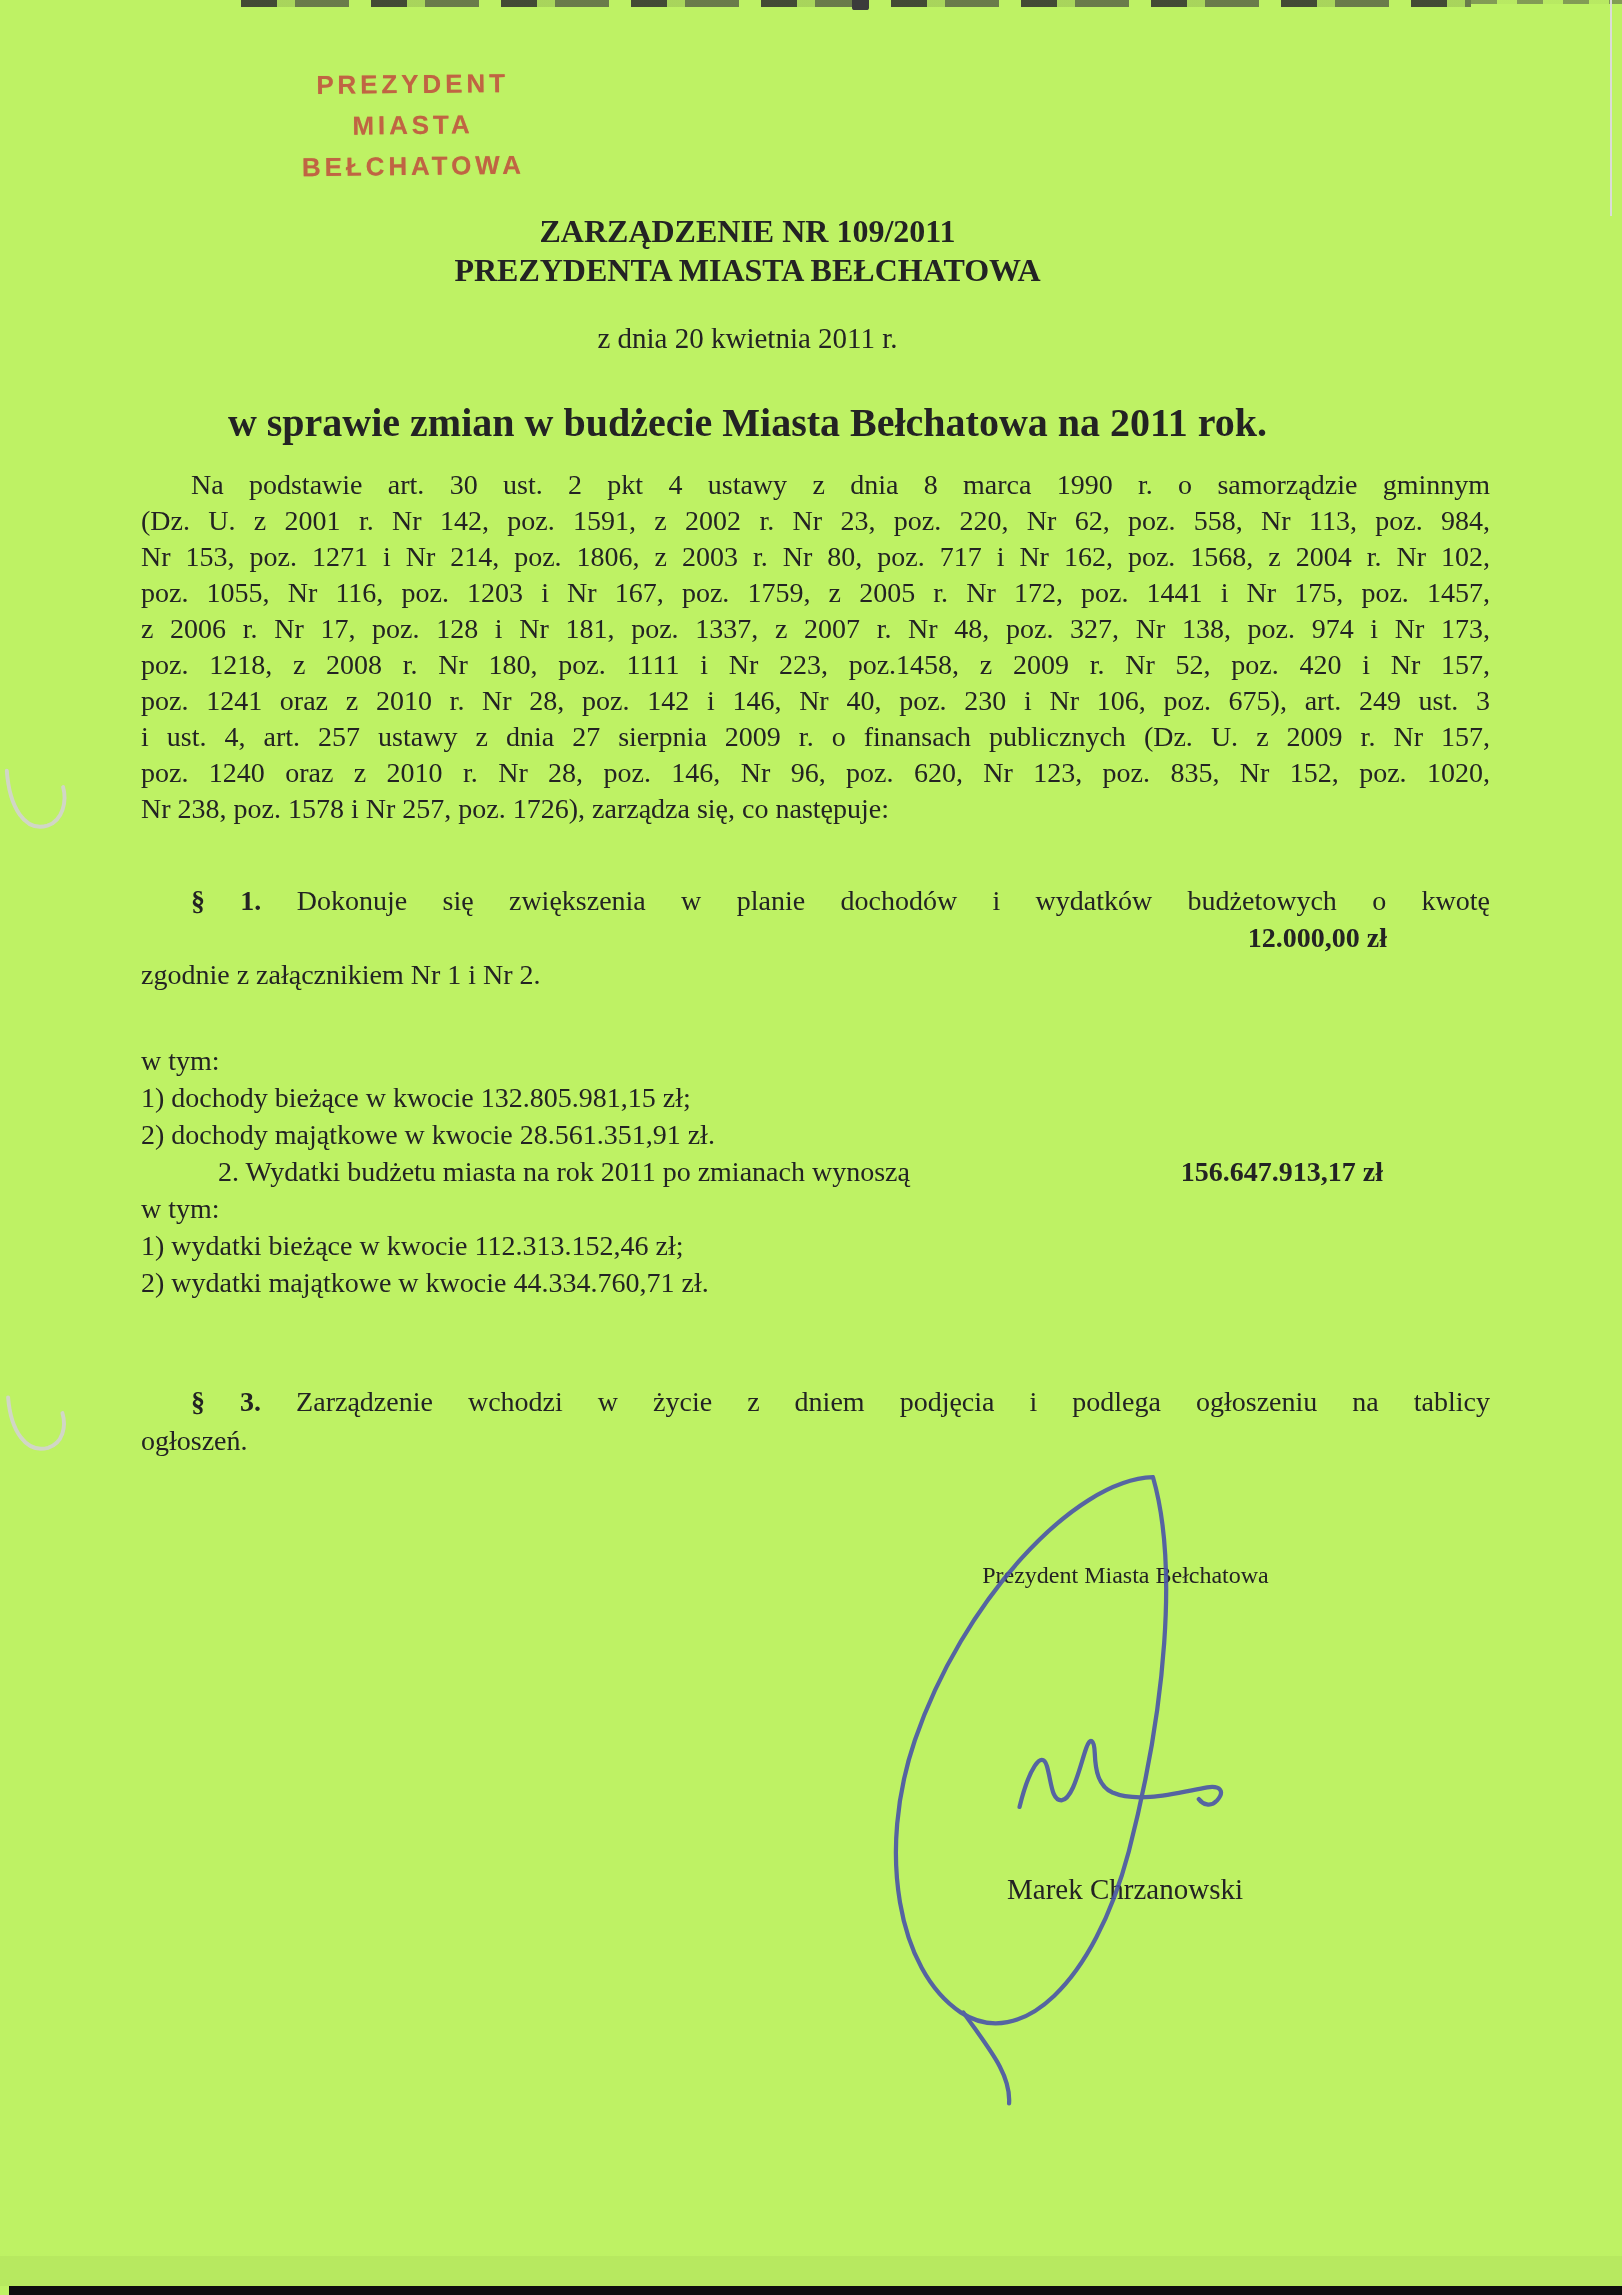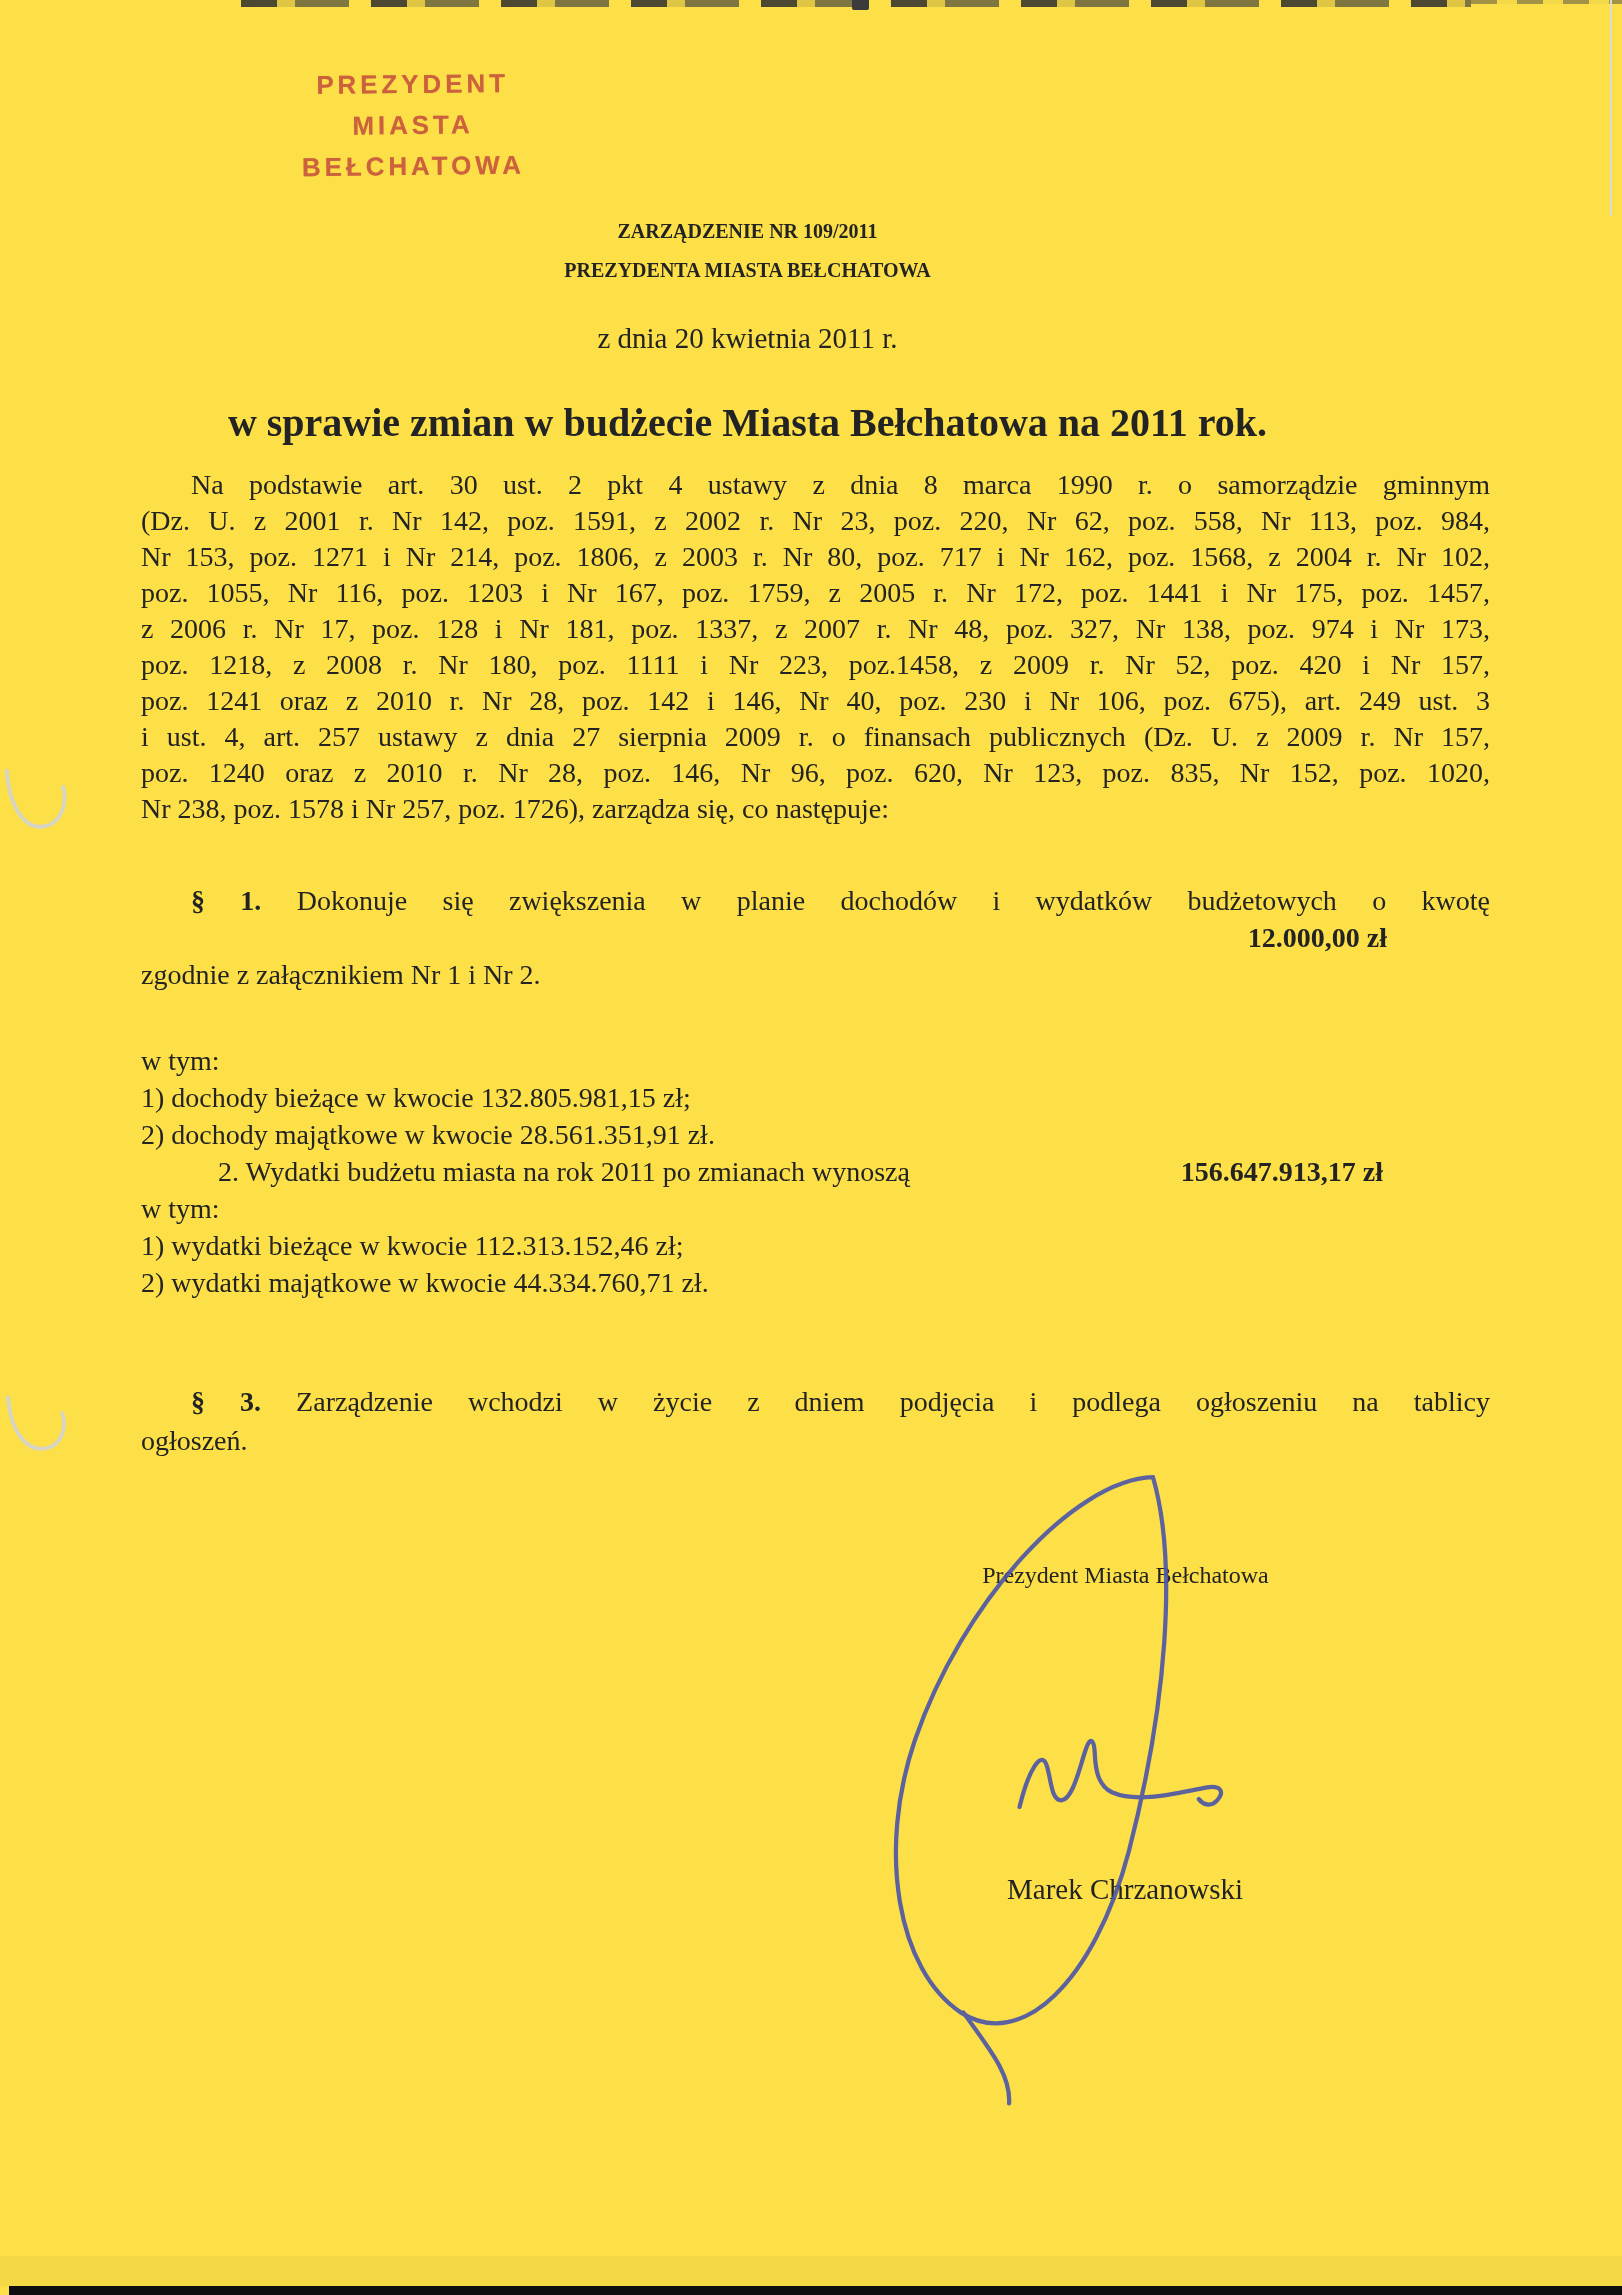--- a/index.html
+++ b/index.html
@@ -1,18 +1,18 @@
 <!DOCTYPE html>
 <html style="font-size:10.5px"><head>
 <meta charset="utf-8">
 <style>
   html,body{margin:0;padding:0;background:#888;}
   .page{
     position:relative; width:1623px; height:2295px;
-    background:#fde047; overflow:hidden;
+    background:#bef264; overflow:hidden;
     font-family:"Liberation Serif","DejaVu Serif",serif;
     color:#232323;
   }
   
   .top-artifact{
     position:absolute; left:241px; top:0; width:1230px; height:6.5px;
     background:repeating-linear-gradient(90deg,
       rgba(45,45,45,.85) 0 36px, rgba(45,45,45,.15) 36px 54px,
       rgba(60,60,60,.65) 54px 108px, rgba(45,45,45,0) 108px 130px);
   }
@@ -30,21 +30,21 @@
   .stamp{
     position:absolute; left:259px; top:64px; width:308px;
     text-align:center; font-family:"Liberation Sans","DejaVu Sans",sans-serif;
     font-weight:bold; font-size:26px; line-height:41px; letter-spacing:3.9px;
     color:#c1463c; opacity:.82; transform:rotate(-.6deg);
     text-shadow:0 0 0.7px rgba(193,70,60,.55);
   }
 
   
   .h-center{position:absolute; left:0; width:1495px; text-align:center;}
-  .title{top:212px; font-weight:bold; font-size:20px; line-height:39px;}
+  .title{top:212px; font-weight:bold; font-size:32px; line-height:39px;}
   .date-line{top:322px; font-size:29px;}
   .subject-line{top:399px; font-weight:bold; font-size:40px;}
 
   
   .block{position:absolute; left:141px; width:1349px; font-size:28px;}
   .legal{top:467px; line-height:36px;}
   .jl{text-align:justify; text-align-last:justify; text-justify:inter-word; white-space:normal;}
   .indent{text-indent:50px;}
   .sec1{top:882px; line-height:37px;}
   .sec2{top:1042px; line-height:37px;}

